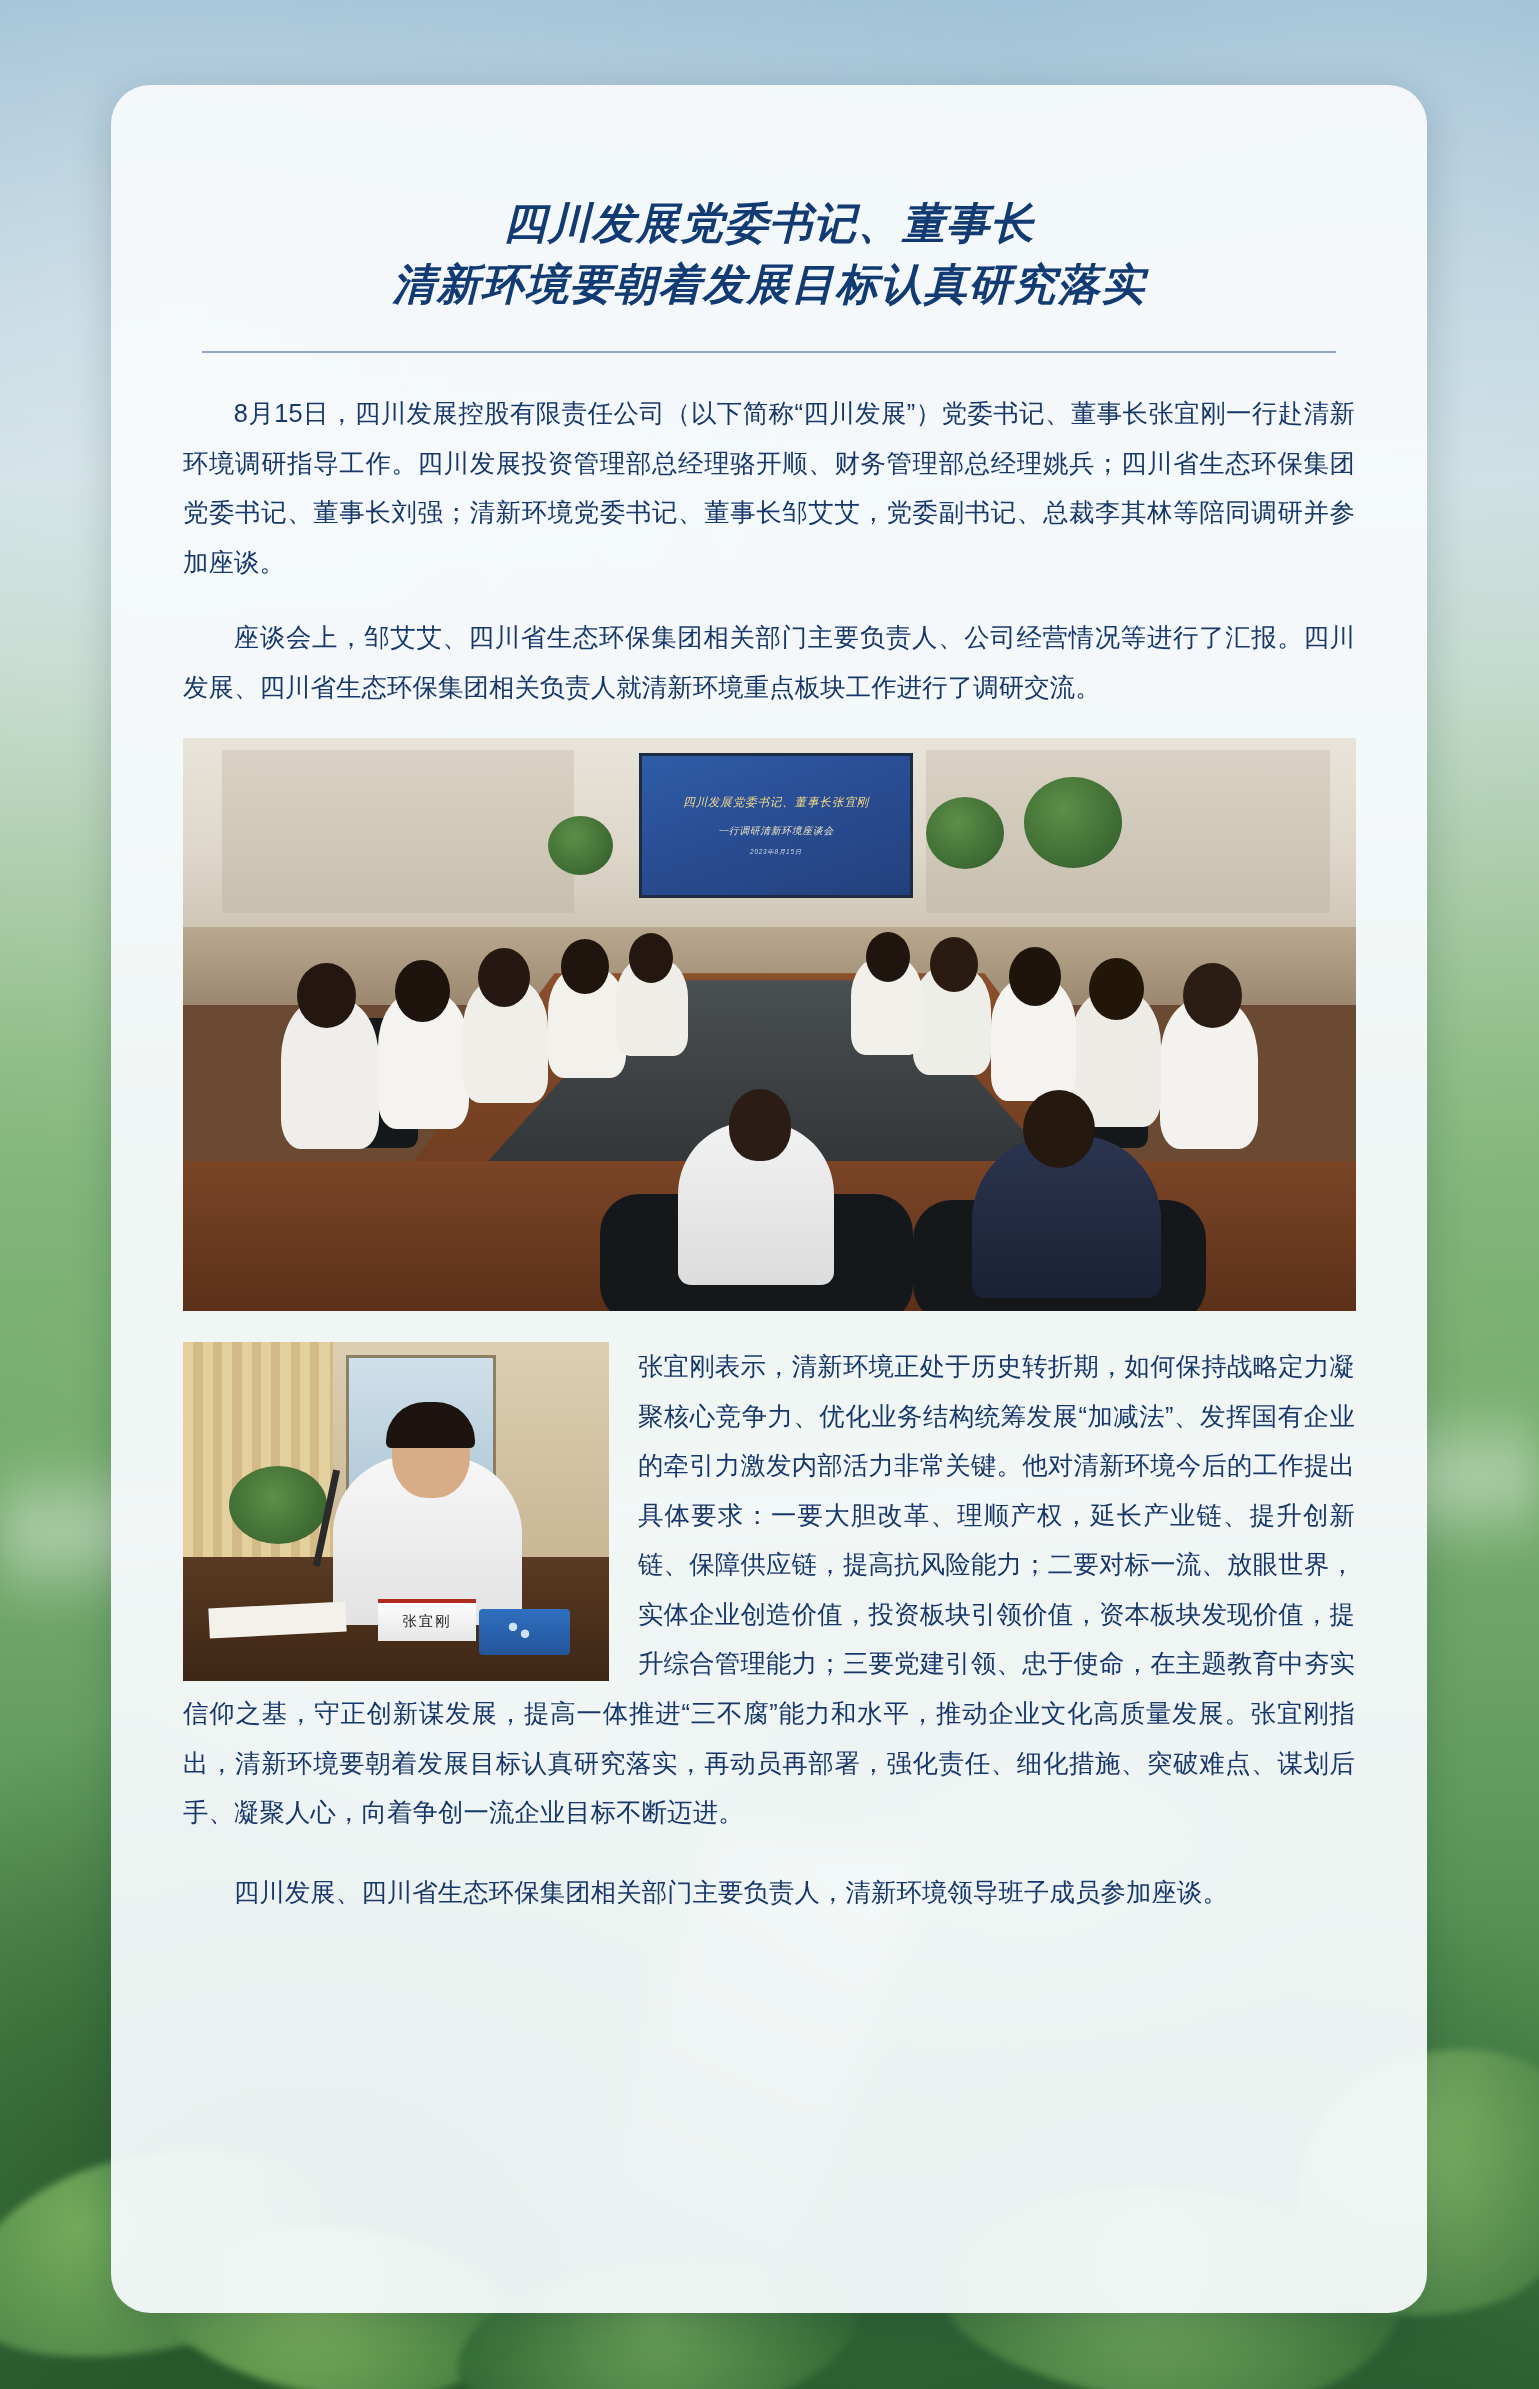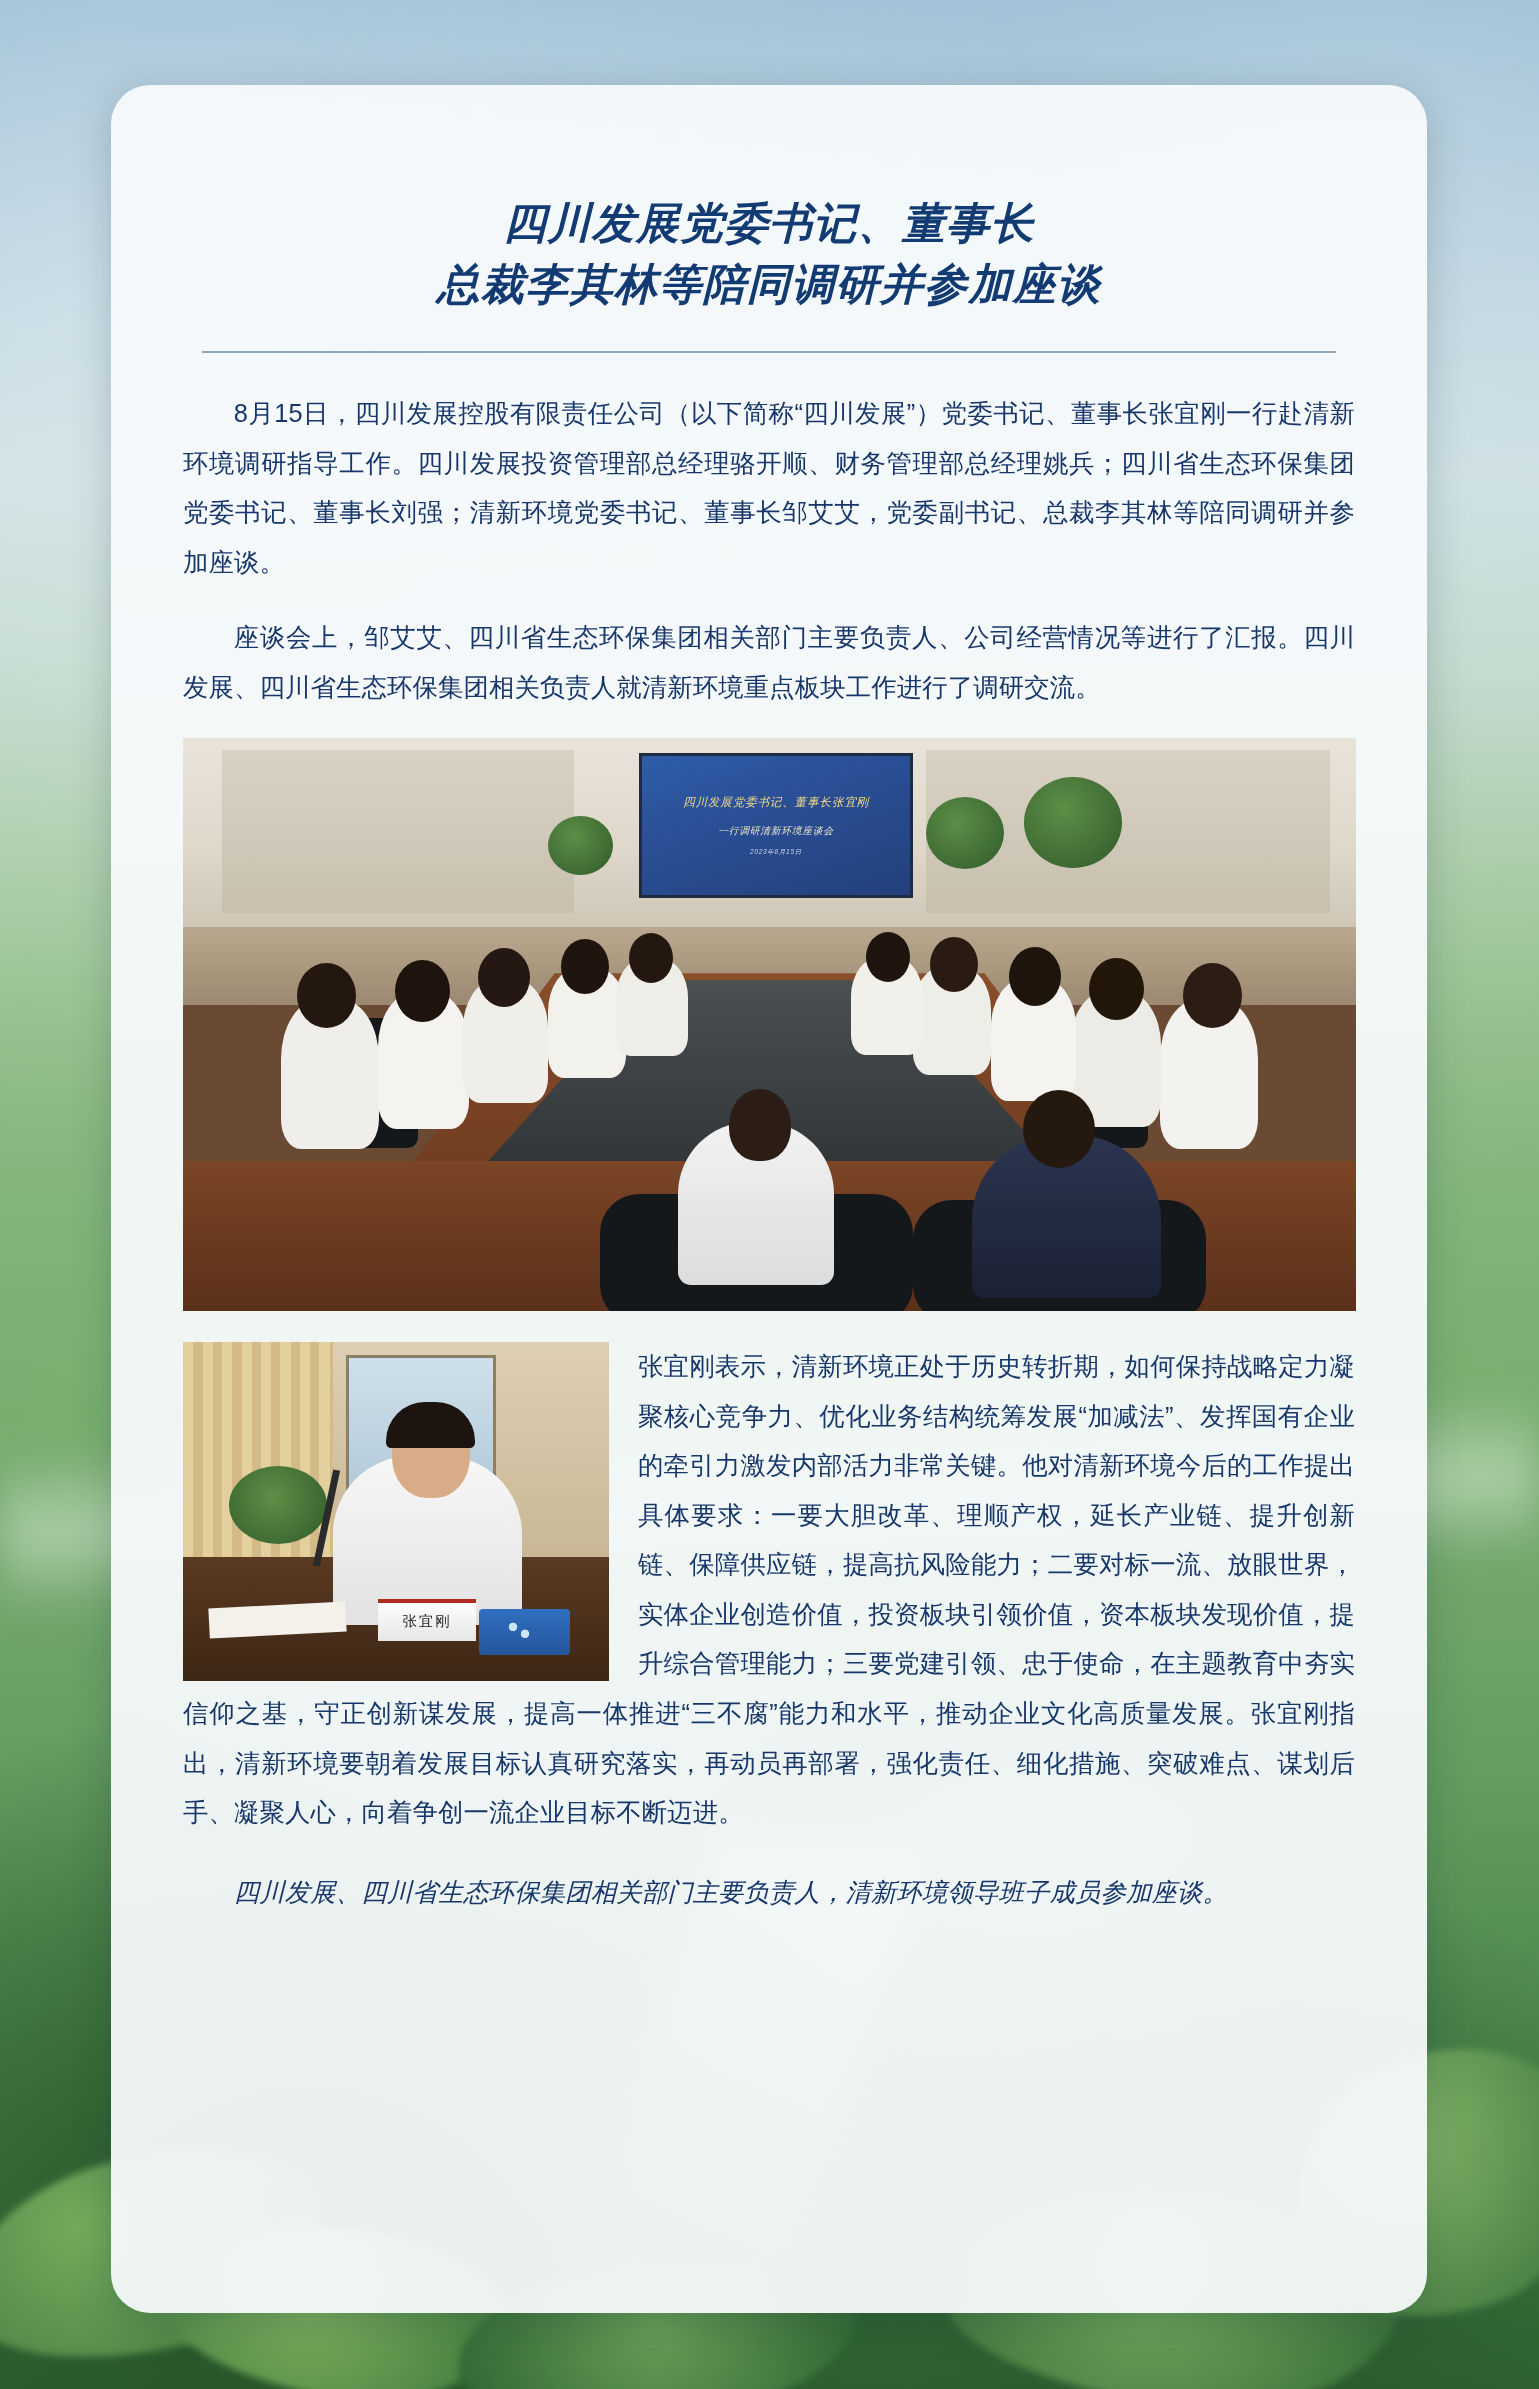--- a/index.html
+++ b/index.html
@@ -298,21 +298,21 @@
 <div class="bg-leaf leaf1"></div>
 <div class="bg-leaf leaf2"></div>
 <div class="bg-leaf leaf3"></div>
 <div class="bg-leaf leaf4"></div>
 <div class="bg-leaf leaf5"></div>
 
 <div class="card">
 
   <div class="title-block">
     <div class="title-line">四川发展党委书记、董事长</div>
-    <div class="title-line">总裁李其林等陪同调研并参加座谈</div>
+    <div class="title-line">清新环境要朝着发展目标认真研究落实</div>
     <div class="title-rule"></div>
   </div>
 
   <div class="body-text">
 
     <p class="para">8月15日，四川发展控股有限责任公司（以下简称“四川发展”）党委书记、董事长张宜刚一行赴清新环境调研指导工作。四川发展投资管理部总经理骆开顺、财务管理部总经理姚兵；四川省生态环保集团党委书记、董事长刘强；清新环境党委书记、董事长邹艾艾，党委副书记、总裁李其林等陪同调研并参加座谈。</p>
     <p class="para">座谈会上，邹艾艾、四川省生态环保集团相关部门主要负责人、公司经营情况等进行了汇报。四川发展、四川省生态环保集团相关负责人就清新环境重点板块工作进行了调研交流。</p>
 
     <div class="photo-meeting">
       <div class="pm-wall"></div>
@@ -377,17 +377,17 @@
         <div class="pp-mic"></div>
         <div class="pp-papers"></div>
         <div class="pp-nameplate">张宜刚</div>
         <div class="pp-box"></div>
         <div class="pp-box-dots"></div>
       </div>
 
       <div class="wrap-text">张宜刚表示，清新环境正处于历史转折期，如何保持战略定力凝聚核心竞争力、优化业务结构统筹发展“加减法”、发挥国有企业的牵引力激发内部活力非常关键。他对清新环境今后的工作提出具体要求：一要大胆改革、理顺产权，延长产业链、提升创新链、保障供应链，提高抗风险能力；二要对标一流、放眼世界，实体企业创造价值，投资板块引领价值，资本板块发现价值，提升综合管理能力；三要党建引领、忠于使命，在主题教育中夯实信仰之基，守正创新谋发展，提高一体推进“三不腐”能力和水平，推动企业文化高质量发展。张宜刚指出，清新环境要朝着发展目标认真研究落实，再动员再部署，强化责任、细化措施、突破难点、谋划后手、凝聚人心，向着争创一流企业目标不断迈进。</div>
     </div>
 
-    <p class="para" style="margin-top:30px;font-style:italic;">四川发展、四川省生态环保集团相关部门主要负责人，清新环境领导班子成员参加座谈。</p>
+    <p class="para" style="margin-top:30px;">四川发展、四川省生态环保集团相关部门主要负责人，清新环境领导班子成员参加座谈。</p>
 
   </div>
 </div>
 
 
 </body></html>

